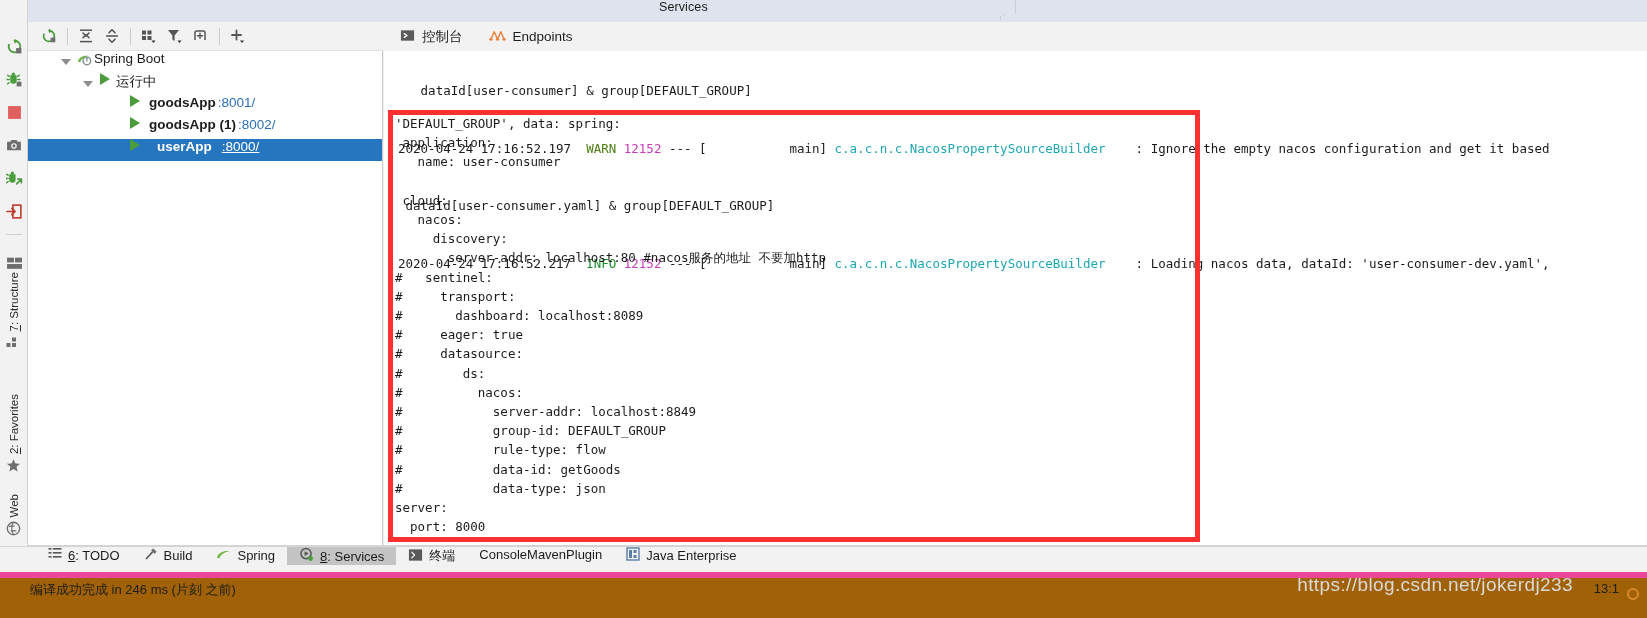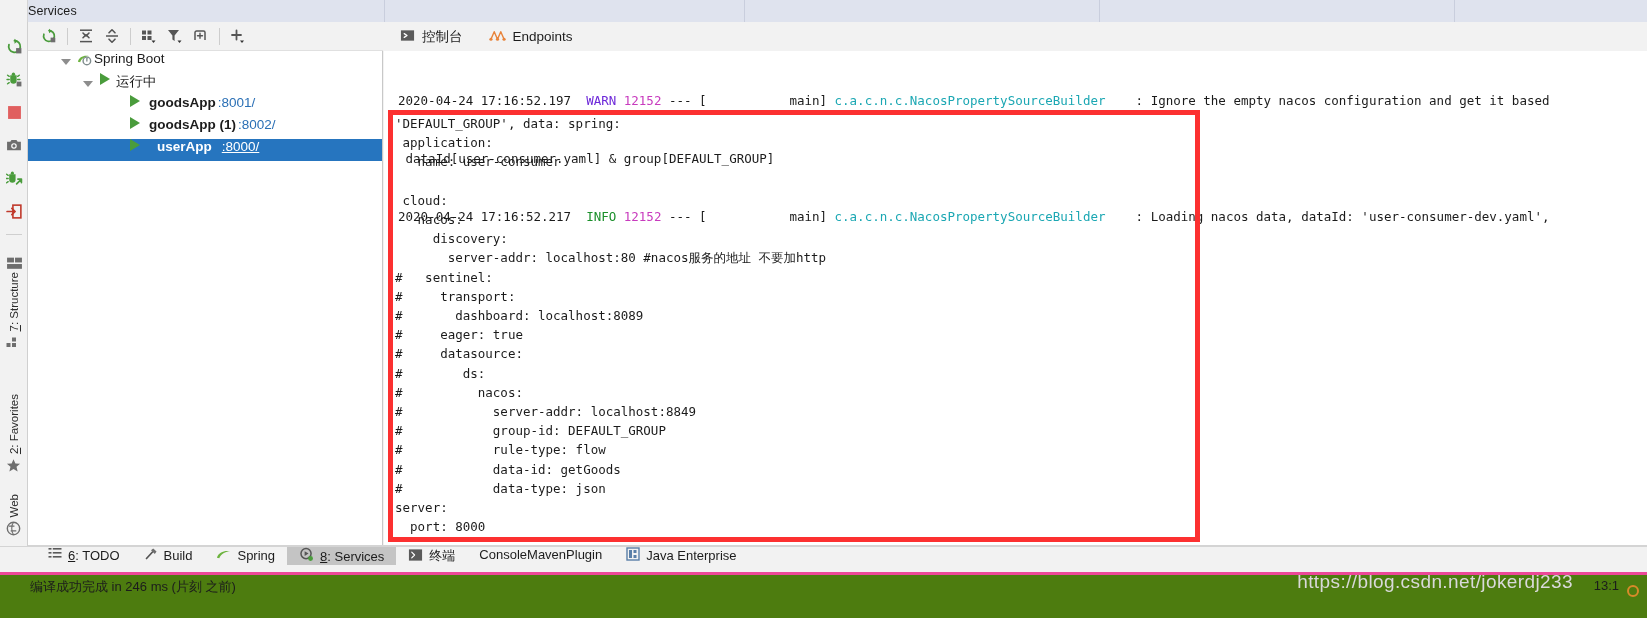--- a/index.html
+++ b/index.html
@@ -17,20 +17,21 @@
     background: #f2f2f2;
   }
 
   
   .topstrip {
     position: absolute; left: 0; top: 0;
     width: 1647px; height: 22px;
     background: #dfe3ee;
     display: flex;
     align-items: center;
+    flex-direction: column;
   }
   .topstrip .cell {
     height: 22px;
     border-right: 1px solid #c9cedd;
     display: flex; align-items: center;
   }
   .topstrip .cell.first { padding-left: 28px; }
   .topstrip-title {
     font-size: 12.5px; color: #1b1b1b;
     letter-spacing: .1px;
@@ -154,21 +155,21 @@
     line-height: 19.2px;
     white-space: pre;
     padding-top: 2px;
   }
   .console-gutter {
     position:absolute; left:0; top:29px; width:10px; height:495px;
     background:#f7f7f7; border-right:1px solid #e6e6e6;
   }
   .logline { padding-left: 14px; }
   .c-ts   { color: #1b1b1b; }
-  .c-warn { color: #6d28d9; }
+  .c-warn { color: #4d7c0f; }
   .c-info { color: #1a8f2a; }
   .c-pid  { color: #c83bbe; }
   .c-dash { color: #1b1b1b; }
   .c-thread { color: #1b1b1b; }
   .c-class{ color: #1ba7b3; }
   .c-msg  { color: #1b1b1b; }
 
   
   .redbox {
     position: absolute;
@@ -206,22 +207,22 @@
     cursor: default;
     position: relative;
   }
   .btab.active { background: #c4c4c4; }
   .btab u { text-decoration: underline; }
 
   
   .statusbar {
     position: absolute; left: 0; top: 572px;
     width: 1647px; height: 46px;
-    background: #4d7c0f;
-    border-top: 3px solid #ec4899;
+    background: #a16207;
+    border-top: 6px solid #ec4899;
   }
   .status-text {
     position:absolute; left: 30px; top: 3px;
     font-size: 13px; color: #1c1c1c;
   }
   .status-pos {
     position:absolute; right: 28px; top: 3px;
     font-size: 13px; color: #1c1c1c;
   }
   .watermark {
@@ -481,20 +482,21 @@
             <circle cx="16" cy="12" r="1.7" fill="#e8833a"></circle>
           </svg>
         </span>
         <span>Endpoints</span>
       </div>
     </div>
 
     <div class="console-gutter"></div>
 
     <div class="console-body">
+      <div class="logline" style="margin-top:-10px;overflow:hidden;height:19px"><span class="c-msg">   dataId[user-consumer] &amp; group[DEFAULT_GROUP]</span></div>
       <div class="logline"><span class="c-ts">2020-04-24 17:16:52.197</span><span class="c-msg">  </span><span class="c-warn">WARN</span><span class="c-msg"> </span><span class="c-pid">12152</span><span class="c-dash"> --- [</span><span class="c-thread">           main</span><span class="c-dash">] </span><span class="c-class">c.a.c.n.c.NacosPropertySourceBuilder</span><span class="c-msg">    : Ignore the empty nacos configuration and get it based</span></div>
       <div class="logline"><span class="c-msg"> dataId[user-consumer.yaml] &amp; group[DEFAULT_GROUP]</span></div>
       <div class="logline"><span class="c-ts">2020-04-24 17:16:52.217</span><span class="c-msg">  </span><span class="c-info">INFO</span><span class="c-msg"> </span><span class="c-pid">12152</span><span class="c-dash"> --- [</span><span class="c-thread">           main</span><span class="c-dash">] </span><span class="c-class">c.a.c.n.c.NacosPropertySourceBuilder</span><span class="c-msg">    : Loading nacos data, dataId: 'user-consumer-dev.yaml',</span></div>
     </div>
   </div>
 
   <div class="yaml">'DEFAULT_GROUP', data: spring:
  application:
    name: user-consumer
 

